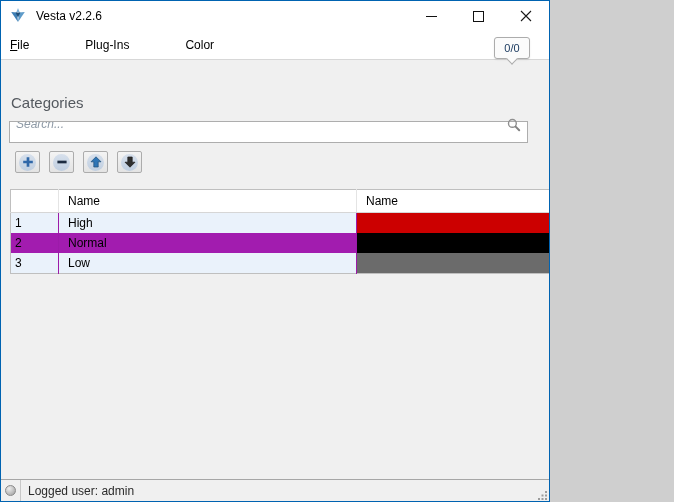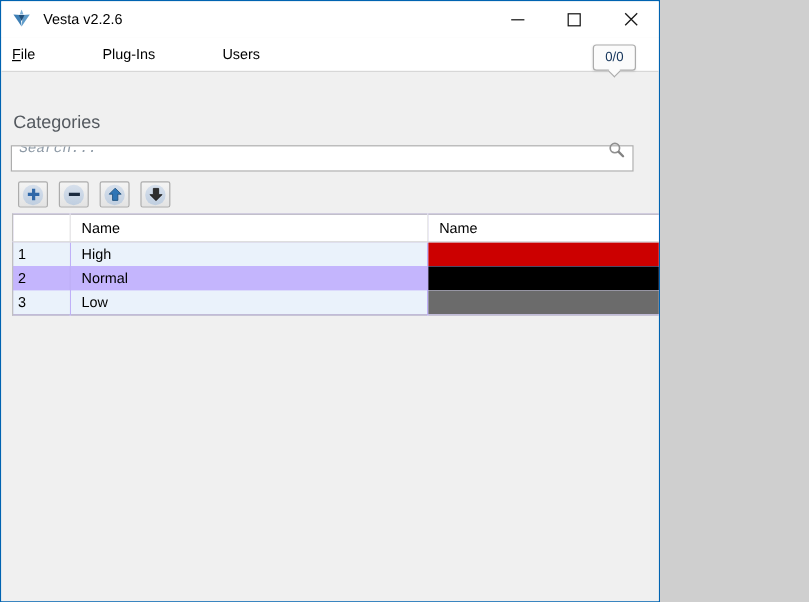--- a/index.html
+++ b/index.html
@@ -24,32 +24,32 @@
     border:1px solid #acacac;border-radius:3px;display:flex;align-items:center;justify-content:center;
     font-size:11px;color:#16365c;z-index:5;box-shadow:0 1px 2px rgba(0,0,0,0.08);}
   .badge-arrow{position:absolute;bottom:-4.5px;left:50%;margin-left:-4px;width:7px;height:7px;background:#fbfbfb;
     border-right:1px solid #acacac;border-bottom:1px solid #acacac;transform:rotate(45deg);}
   
   .content{flex:1 1 auto;background:#f0f0f0;padding:0 21px 0 8px;position:relative;}
   .section-title{margin:35px 0 0 2px;font-size:15px;color:#54595f;line-height:16px;}
   .search-wrap{position:relative;margin-top:3px;}
   .search-wrap input{
     width:100%;box-sizing:border-box;height:22px;border:1px solid #adadad;background:#fff;
-    padding:2px 26px 18px 6px;font-size:12px;font-family:Liberation Mono, monospace;outline:none;color:#222;
+    padding:2px 26px 18px 6px;font-size:12px;font-family:Liberation Sans, sans-serif;outline:none;color:#222;
   }
   .search-wrap input::placeholder{color:#8e9aa6;font-style:italic;}
   .search-icon{position:absolute;right:7px;top:4px;}
   .toolbar{margin:8px 0 0 6px;display:flex;gap:9px;}
   .tb-btn{width:25px;height:22px;box-sizing:border-box;border:1px solid #acacac;border-radius:2px;
     background:linear-gradient(#f4f4f4,#e3e3e3);display:flex;align-items:center;justify-content:center;padding:0;cursor:default;}
   .icon-disc{width:17px;height:17px;border-radius:50%;background:linear-gradient(#d7e0ec,#bfcee0);
     display:flex;align-items:center;justify-content:center;}
   
-  .cat-table{margin:5px 0 0 1px;width:639px;border-collapse:collapse;table-layout:fixed;
-    background:#c4b5fd;border:1px solid #bfbfbf;font-size:12px;}
+  .cat-table{margin:16px 0 0 1px;width:639px;border-collapse:collapse;table-layout:fixed;
+    background:#a21caf;border:1px solid #bfbfbf;font-size:12px;}
   .cat-table col.c-idx{width:48px;}
   .cat-table col.c-name{width:298px;}
   .cat-table thead th{height:22px;background:#ffffff;border-bottom:1px solid #d6d6d6;border-right:1px solid #e4e4e4;
     font-weight:normal;text-align:left;padding:0 0 0 9px;color:#000;}
   .cat-table thead th:last-child{border-right:none;}
   .cat-table td{height:20px;padding:0 0 0 9px;border-right:1px solid rgba(0,0,0,0.03);overflow:hidden;white-space:nowrap;}
   .cat-table td:last-child{border-right:none;}
   .cat-table td.idx{padding-left:4px;}
   .cat-table tr.alt{background:#eaf2fb;}
   .cat-table td.swatch{padding:0;}
@@ -88,21 +88,21 @@
         <svg width="12" height="12" viewBox="0 0 12 12">
           <path d="M1 1 L11 11 M11 1 L1 11" stroke="#1a1a1a" stroke-width="1.1" fill="none"></path>
         </svg>
       </button>
     </div>
   </div>
 
   <div class="menubar">
     <div class="menu-item"><span class="accel">F</span><span>ile</span></div>
     <div class="menu-item"><span class="accel"></span><span>Plug-Ins</span></div>
-    <div class="menu-item"><span class="accel"></span><span>Users</span></div>
+    <div class="menu-item"><span class="accel"></span><span>Color</span></div>
   </div>
 
   <div class="badge">
     <span>0/0</span>
     <div class="badge-arrow"></div>
   </div>
 
   <div class="content">
     <div class="section-title">Categories</div>
 
@@ -171,14 +171,27 @@
         </tr>
         <tr class="alt">
           <td class="idx">3</td>
           <td>Low</td>
           <td class="swatch" style="background-color: rgb(107, 107, 107);"></td>
         </tr>
       </tbody>
     </table>
   </div>
 
+  <div class="statusbar">
+    <span class="status-orb"></span>
+    <span class="status-sep"></span>
+    <span class="status-text">Logged user: admin</span>
+    <svg class="resize-grip" width="10" height="10" viewBox="0 0 10 10">
+      <rect x="7" y="1" width="2" height="2" fill="#9c9c9c"></rect>
+      <rect x="7" y="4.5" width="2" height="2" fill="#9c9c9c"></rect>
+      <rect x="7" y="8" width="2" height="2" fill="#9c9c9c"></rect>
+      <rect x="3.5" y="4.5" width="2" height="2" fill="#9c9c9c"></rect>
+      <rect x="3.5" y="8" width="2" height="2" fill="#9c9c9c"></rect>
+      <rect x="0" y="8" width="2" height="2" fill="#9c9c9c"></rect>
+    </svg>
+  </div>
 
 </div>
 
 </body></html>

